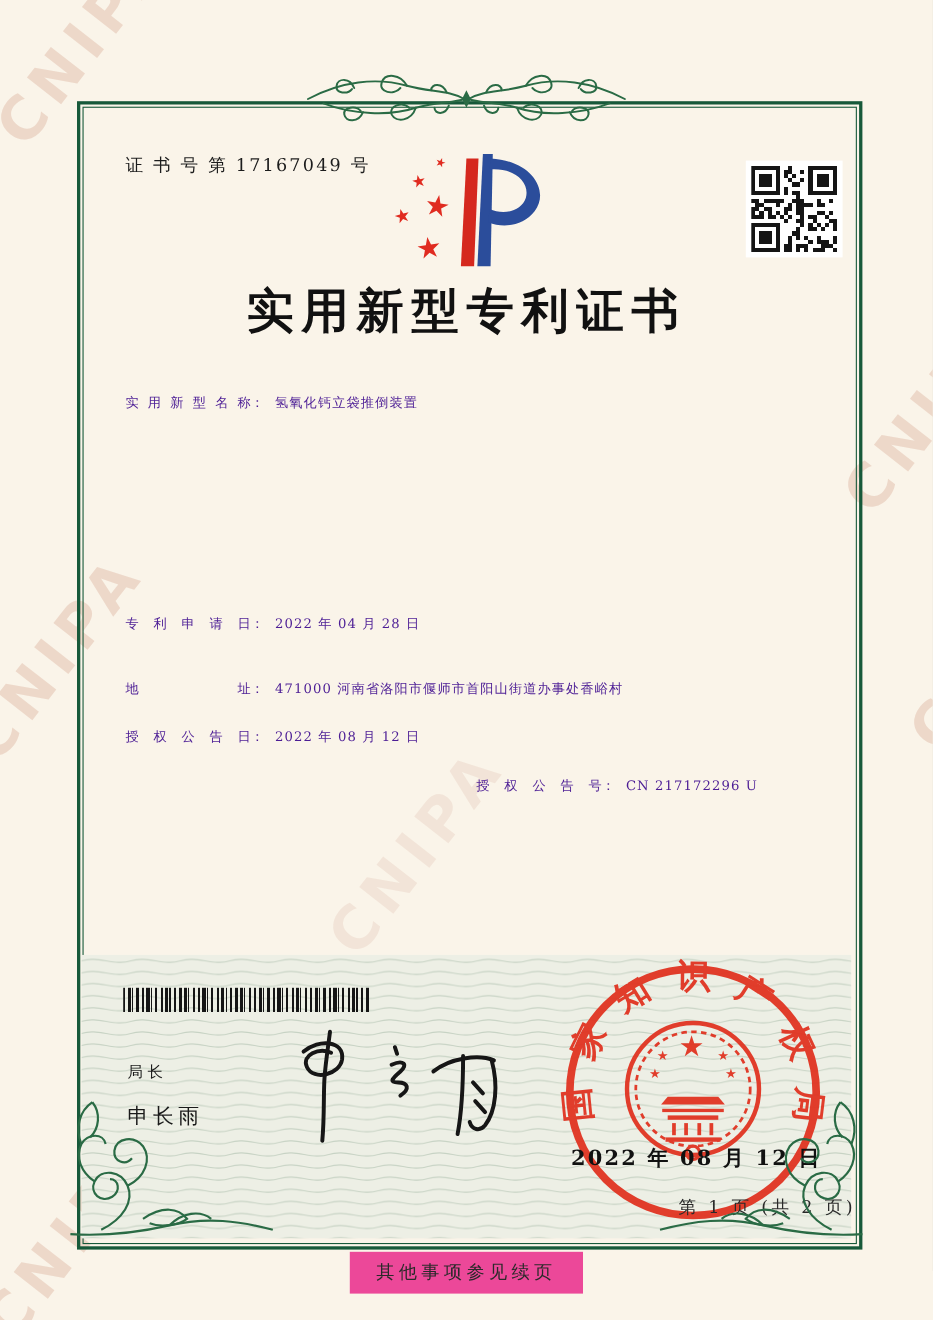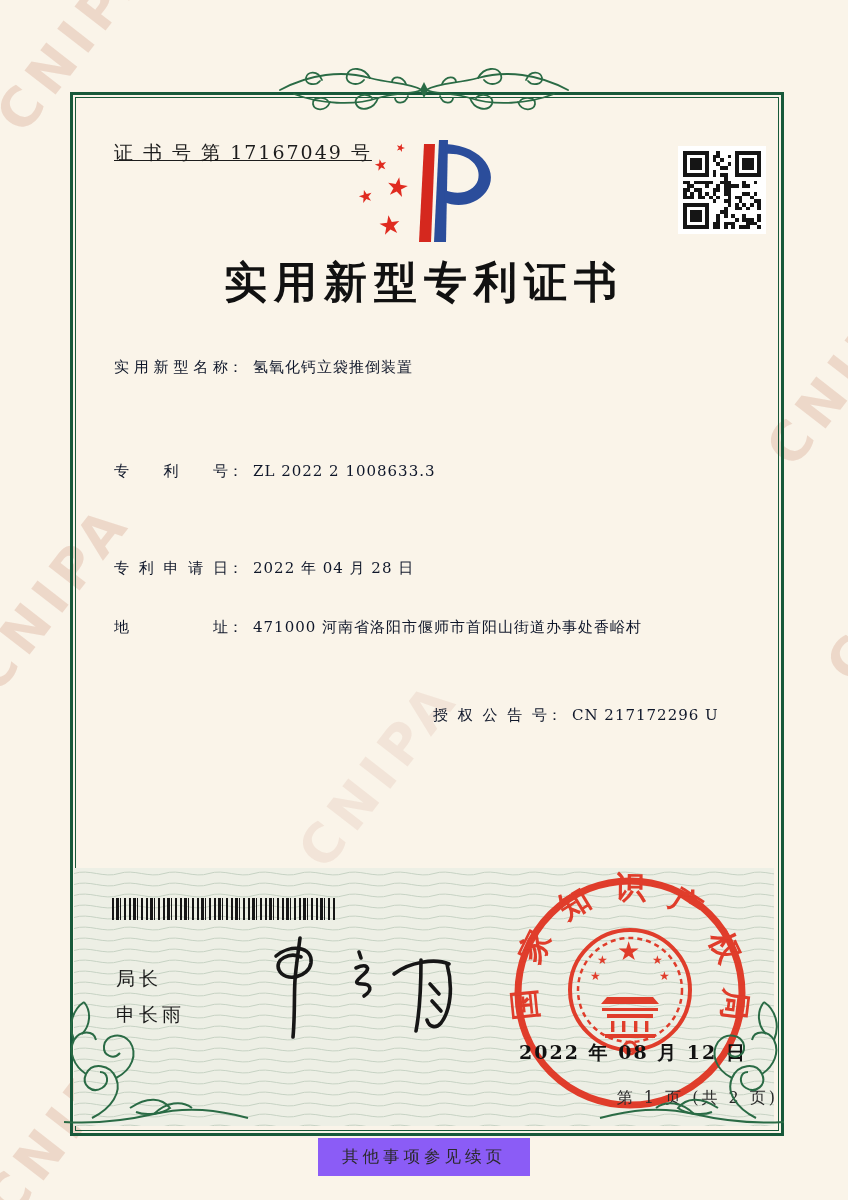--- a/index.html
+++ b/index.html
@@ -15,54 +15,54 @@
     white-space:nowrap;pointer-events:none;z-index:1;
   }
   .watermark.center{color:rgba(208,152,128,0.16);}
   .frame{position:absolute;left:70px;top:92px;width:708px;height:1038px;
     border:3px solid #17593a;z-index:2;}
   .frame-inner{position:absolute;left:2px;top:2px;right:2px;bottom:2px;
     border:1px solid #17593a;}
   .wave-panel{position:absolute;left:74px;top:868px;width:700px;height:258px;z-index:2;}
   .content{position:absolute;left:0;top:0;width:848px;height:1200px;z-index:3;}
 
-  .cert-no{position:absolute;left:114px;top:140px;font-size:19px;letter-spacing:2px;color:#1c1c1c;text-decoration:underline;}
+  .cert-no{position:absolute;left:114px;top:140px;font-size:16px;letter-spacing:2px;color:#1c1c1c;}
   .logo{position:absolute;left:338px;top:130px;width:180px;height:128px;}
   .qr{position:absolute;left:678px;top:146px;width:88px;height:88px;background:#fff;padding:0;}
   .qr svg{position:absolute;left:5px;top:5px;width:78px;height:78px;}
   .title{position:absolute;left:0;top:254px;width:848px;text-align:center;
     font-size:43px;font-weight:bold;letter-spacing:7px;color:#111;}
 
-  .field{position:absolute;left:114px;font-size:15px;color:#0f172a;white-space:nowrap;}
+  .field{position:absolute;left:114px;font-size:12px;color:#4c1d95;white-space:nowrap;}
   .flabel{display:inline-block;width:114px;text-align:justify;text-align-last:justify;vertical-align:top;}
   .colon{margin-right:10px;}
   .fvalue{letter-spacing:1px;}
 
   .paras{position:absolute;left:112px;top:700px;width:628px;font-size:17.5px;
     line-height:1.83;text-align:justify;color:#1e1e1e;letter-spacing:0.5px;}
   .paras p{margin:0;text-indent:2em;}
 
   .barcode{position:absolute;left:112px;top:898px;width:224px;height:22px;
     background:repeating-linear-gradient(90deg,
       #151515 0 2px,transparent 2px 4px,
       #151515 4px 7px,transparent 7px 8px,
       #151515 8px 9px,transparent 9px 12px,
       #151515 12px 14px,transparent 14px 17px);}
-  .sig-title{position:absolute;left:116px;top:966px;font-size:19px;letter-spacing:4px;color:#1a1a1a;}
+  .sig-title{position:absolute;left:116px;top:966px;font-size:14px;letter-spacing:4px;color:#1a1a1a;}
   .sig-name{position:absolute;left:116px;top:1002px;font-size:19px;letter-spacing:4px;color:#1a1a1a;}
   .signature{position:absolute;left:238px;top:932px;width:220px;height:110px;}
 
   .seal{position:absolute;left:505px;top:868px;width:250px;height:250px;}
   .seal-date{position:absolute;left:508px;top:1040px;width:250px;text-align:center;
     font-size:19px;font-weight:bold;letter-spacing:2px;color:#111;z-index:4;}
 
   .page-num{position:absolute;left:70px;top:1088px;width:708px;text-align:right;
     font-size:16px;letter-spacing:3px;color:#2a2a2a;}
   .cont-note{position:absolute;left:0;top:1138px;width:848px;text-align:center;}
-  .cont-note span{display:inline-block;background:#8b5cf6;padding:8px 24px;
+  .cont-note span{display:inline-block;background:#ec4899;padding:8px 24px;
     font-size:16.5px;letter-spacing:4px;color:#2a2a2a;}
 
   .flourish-top{position:absolute;left:274px;top:58px;width:300px;height:64px;z-index:3;}
   .corner{position:absolute;z-index:4;}
   .corner.bl{left:58px;top:996px;width:215px;height:136px;}
   .corner.br{left:575px;top:996px;width:215px;height:136px;transform:scaleX(-1);}
 </style>
 </head>
 <body>
 
@@ -275,28 +275,28 @@
             <rect x="20" y="20" width="1" height="1"></rect>
           </g>
       </svg>
     </div>
 
     <div class="title">实用新型专利证书</div>
 
     <div class="field" style="top:358px;">
       <span class="flabel">实用新型名称</span><span class="colon">：</span><span class="fvalue">氢氧化钙立袋推倒装置</span>
     </div>
-    <div class="field" style="top:462px;">
-      <span class="flabel">专利号</span><span class="colon">：</span><span class="fvalue">ZL 2022 2 1008633.3</span>
-    </div>
     <div class="field" style="top:514px;margin-top:45px;">
       <span class="flabel">专利申请日</span><span class="colon">：</span><span class="fvalue">2022 年 04 月 28 日</span>
     </div>
     <div class="field" style="top:618px;">
       <span class="flabel">地址</span><span class="colon">：</span><span class="fvalue">471000 河南省洛阳市偃师市首阳山街道办事处香峪村</span>
+    </div>
+    <div class="field" style="top:662px;">
+      <span class="flabel">授权公告日</span><span class="colon">：</span><span class="fvalue">2022 年 08 月 12 日</span>
     </div>
     <div class="field" style="top:662px;left:433px;margin-top:44px;">
       <span class="flabel">授权公告号</span><span class="colon">：</span><span class="fvalue">CN 217172296 U</span>
     </div>
 
 
     <div class="barcode"></div>
 
     <div class="sig-title">局长</div>
     <div class="sig-name">申长雨</div>

